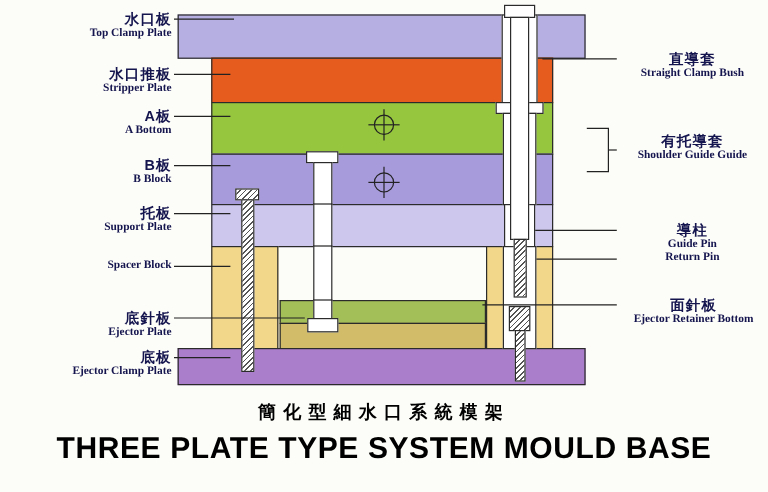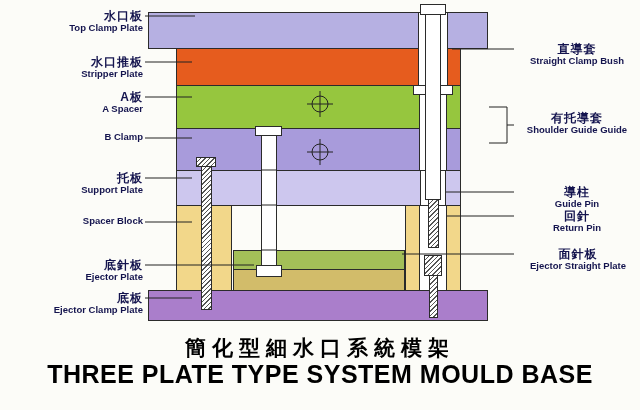--- a/index.html
+++ b/index.html
@@ -9,27 +9,27 @@
     background:#fcfcf8; overflow:hidden;
     font-family:"Liberation Sans", sans-serif;
   }
   .plate { position:absolute; border:1px solid #2b2b2b; }
   .pin   { position:absolute; background:#ffffff; border:1px solid #2b2b2b; }
   .hatch {
     background-image: repeating-linear-gradient(135deg, transparent 0 2.2px, #555 2.2px 3.2px);
   }
   .label { position:absolute; color:#14144e; line-height:1.12; }
   .label .zh { display:block; font-weight:bold; font-size:12px; letter-spacing:1px; }
-  .label .en { display:block; font-weight:bold; font-size:9.5px; font-family:Liberation Sans, sans-serif; }
+  .label .en { display:block; font-weight:bold; font-size:9.5px; font-family:Liberation Serif, serif; }
   .label.left  { text-align:right; }
   .label.right { text-align:center; }
   .overlay { position:absolute; left:0; top:0; pointer-events:none; }
   .title-zh {
     position:absolute; left:0; top:334px; width:100%; text-align:center;
-    font-size:21px; font-weight:bold; letter-spacing:6px; color:#000;
+    font-size:15px; font-weight:bold; letter-spacing:6px; color:#000;
   }
   .title-en {
     position:absolute; left:0; top:360px; width:100%; text-align:center;
     font-size:25px; font-weight:bold; letter-spacing:0.5px; color:#000000;
   }
 </style>
 </head>
 <body>
 
 <div class="page">
@@ -68,24 +68,25 @@
   <div class="label left" style="left:5px;top:10px;width:138px;">
     <span class="zh">水口板</span>
     <span class="en">Top Clamp Plate</span>
   </div>
   <div class="label left" style="left:5px;top:56px;width:138px;">
     <span class="zh">水口推板</span>
     <span class="en">Stripper Plate</span>
   </div>
   <div class="label left" style="left:5px;top:91px;width:138px;">
     <span class="zh">A板</span>
-    <span class="en">A Spacer</span>
+    <span class="en">A Bottom</span>
   </div>
   <div class="label left" style="left:5px;top:132px;width:138px;">
-    <span class="en">B Clamp</span>
+    <span class="zh">B板</span>
+    <span class="en">B Block</span>
   </div>
   <div class="label left" style="left:5px;top:172px;width:138px;">
     <span class="zh">托板</span>
     <span class="en">Support Plate</span>
   </div>
   <div class="label left" style="left:5px;top:216px;width:138px;">
     <span class="en">Spacer Block</span>
   </div>
   <div class="label left" style="left:5px;top:259px;width:138px;">
     <span class="zh">底針板</span>
@@ -102,26 +103,25 @@
   </div>
   <div class="label right" style="left:517px;top:112px;width:120px;">
     <span class="zh">有托導套</span>
     <span class="en">Shoulder Guide Guide</span>
   </div>
   <div class="label right" style="left:517px;top:186px;width:120px;">
     <span class="zh">導柱</span>
     <span class="en">Guide Pin</span>
   </div>
   <div class="label right" style="left:517px;top:210px;width:120px;">
-    <span class="zh">回針</span>
     <span class="en">Return Pin</span>
   </div>
   <div class="label right" style="left:517px;top:248px;width:122px;">
     <span class="zh">面針板</span>
-    <span class="en">Ejector Straight Plate</span>
+    <span class="en">Ejector Retainer Bottom</span>
   </div>
 
   <svg class="overlay" width="640" height="410">
     <g stroke="#222" stroke-width="1" fill="none">
 
       <line x1="145" y1="16" x2="195" y2="16"></line>
       <line x1="145" y1="62" x2="192" y2="62"></line>
       <line x1="145" y1="97" x2="192" y2="97"></line>
       <line x1="145" y1="138" x2="192" y2="138"></line>
       <line x1="145" y1="178" x2="192" y2="178"></line>

